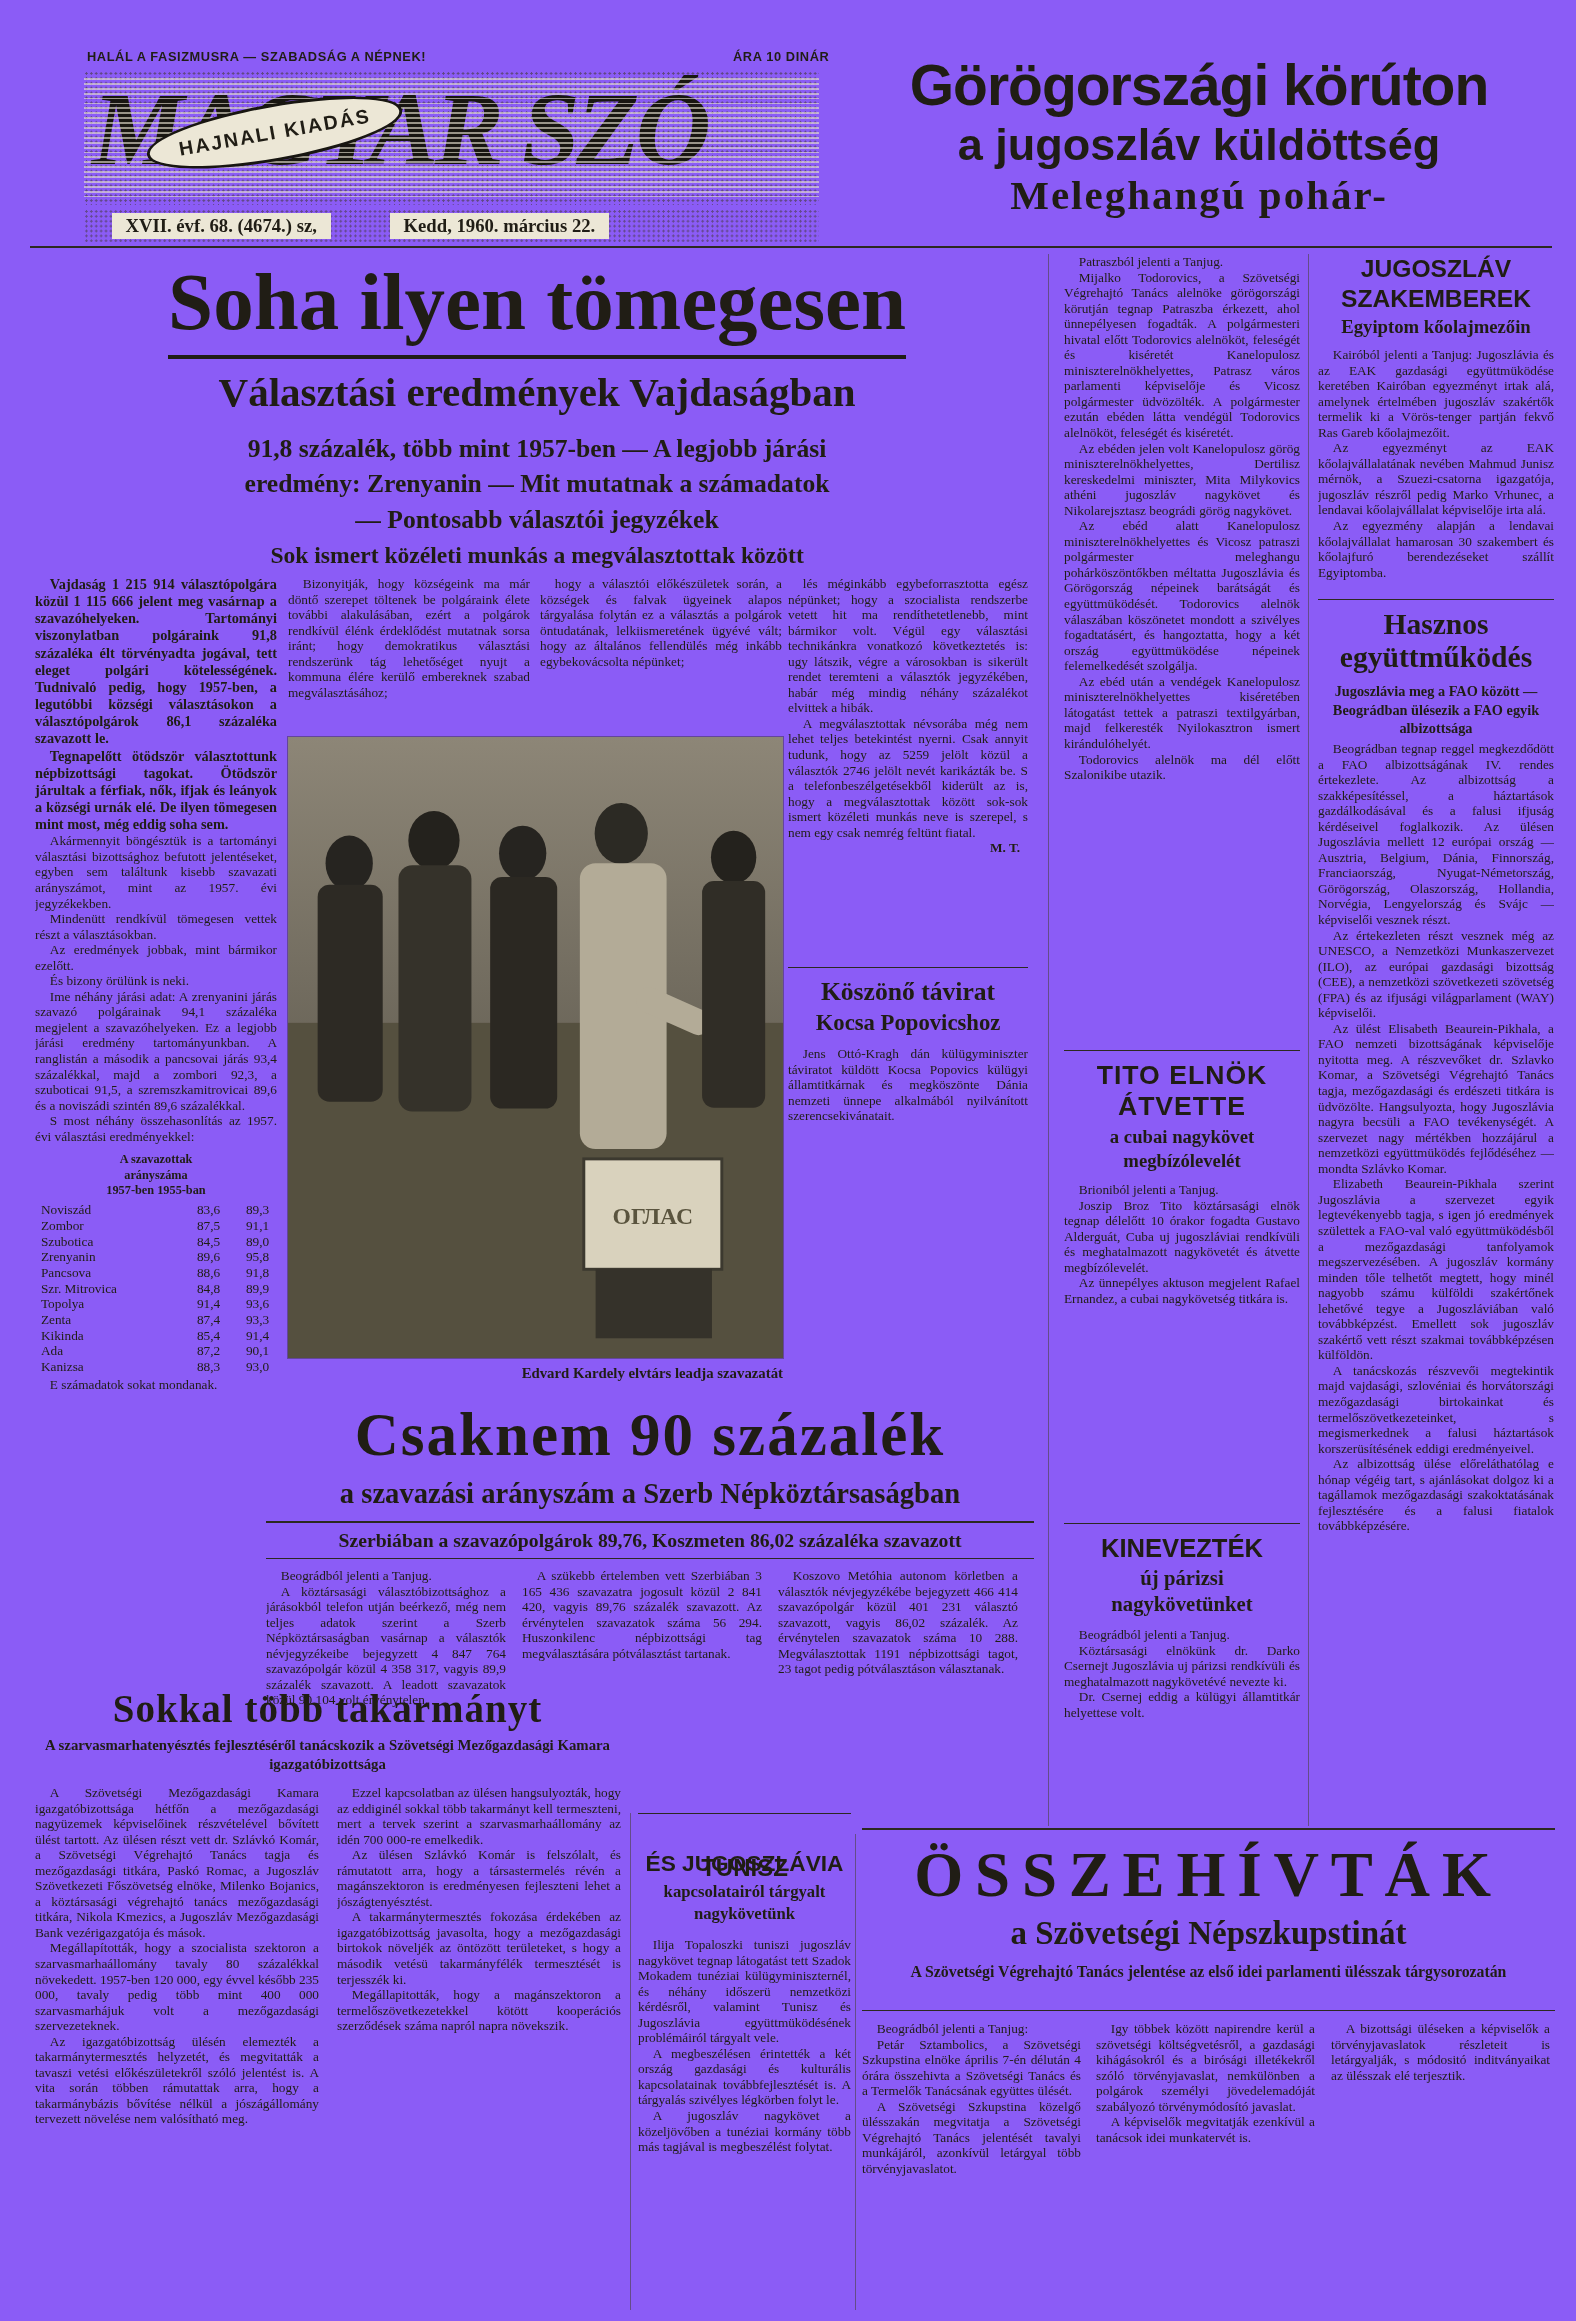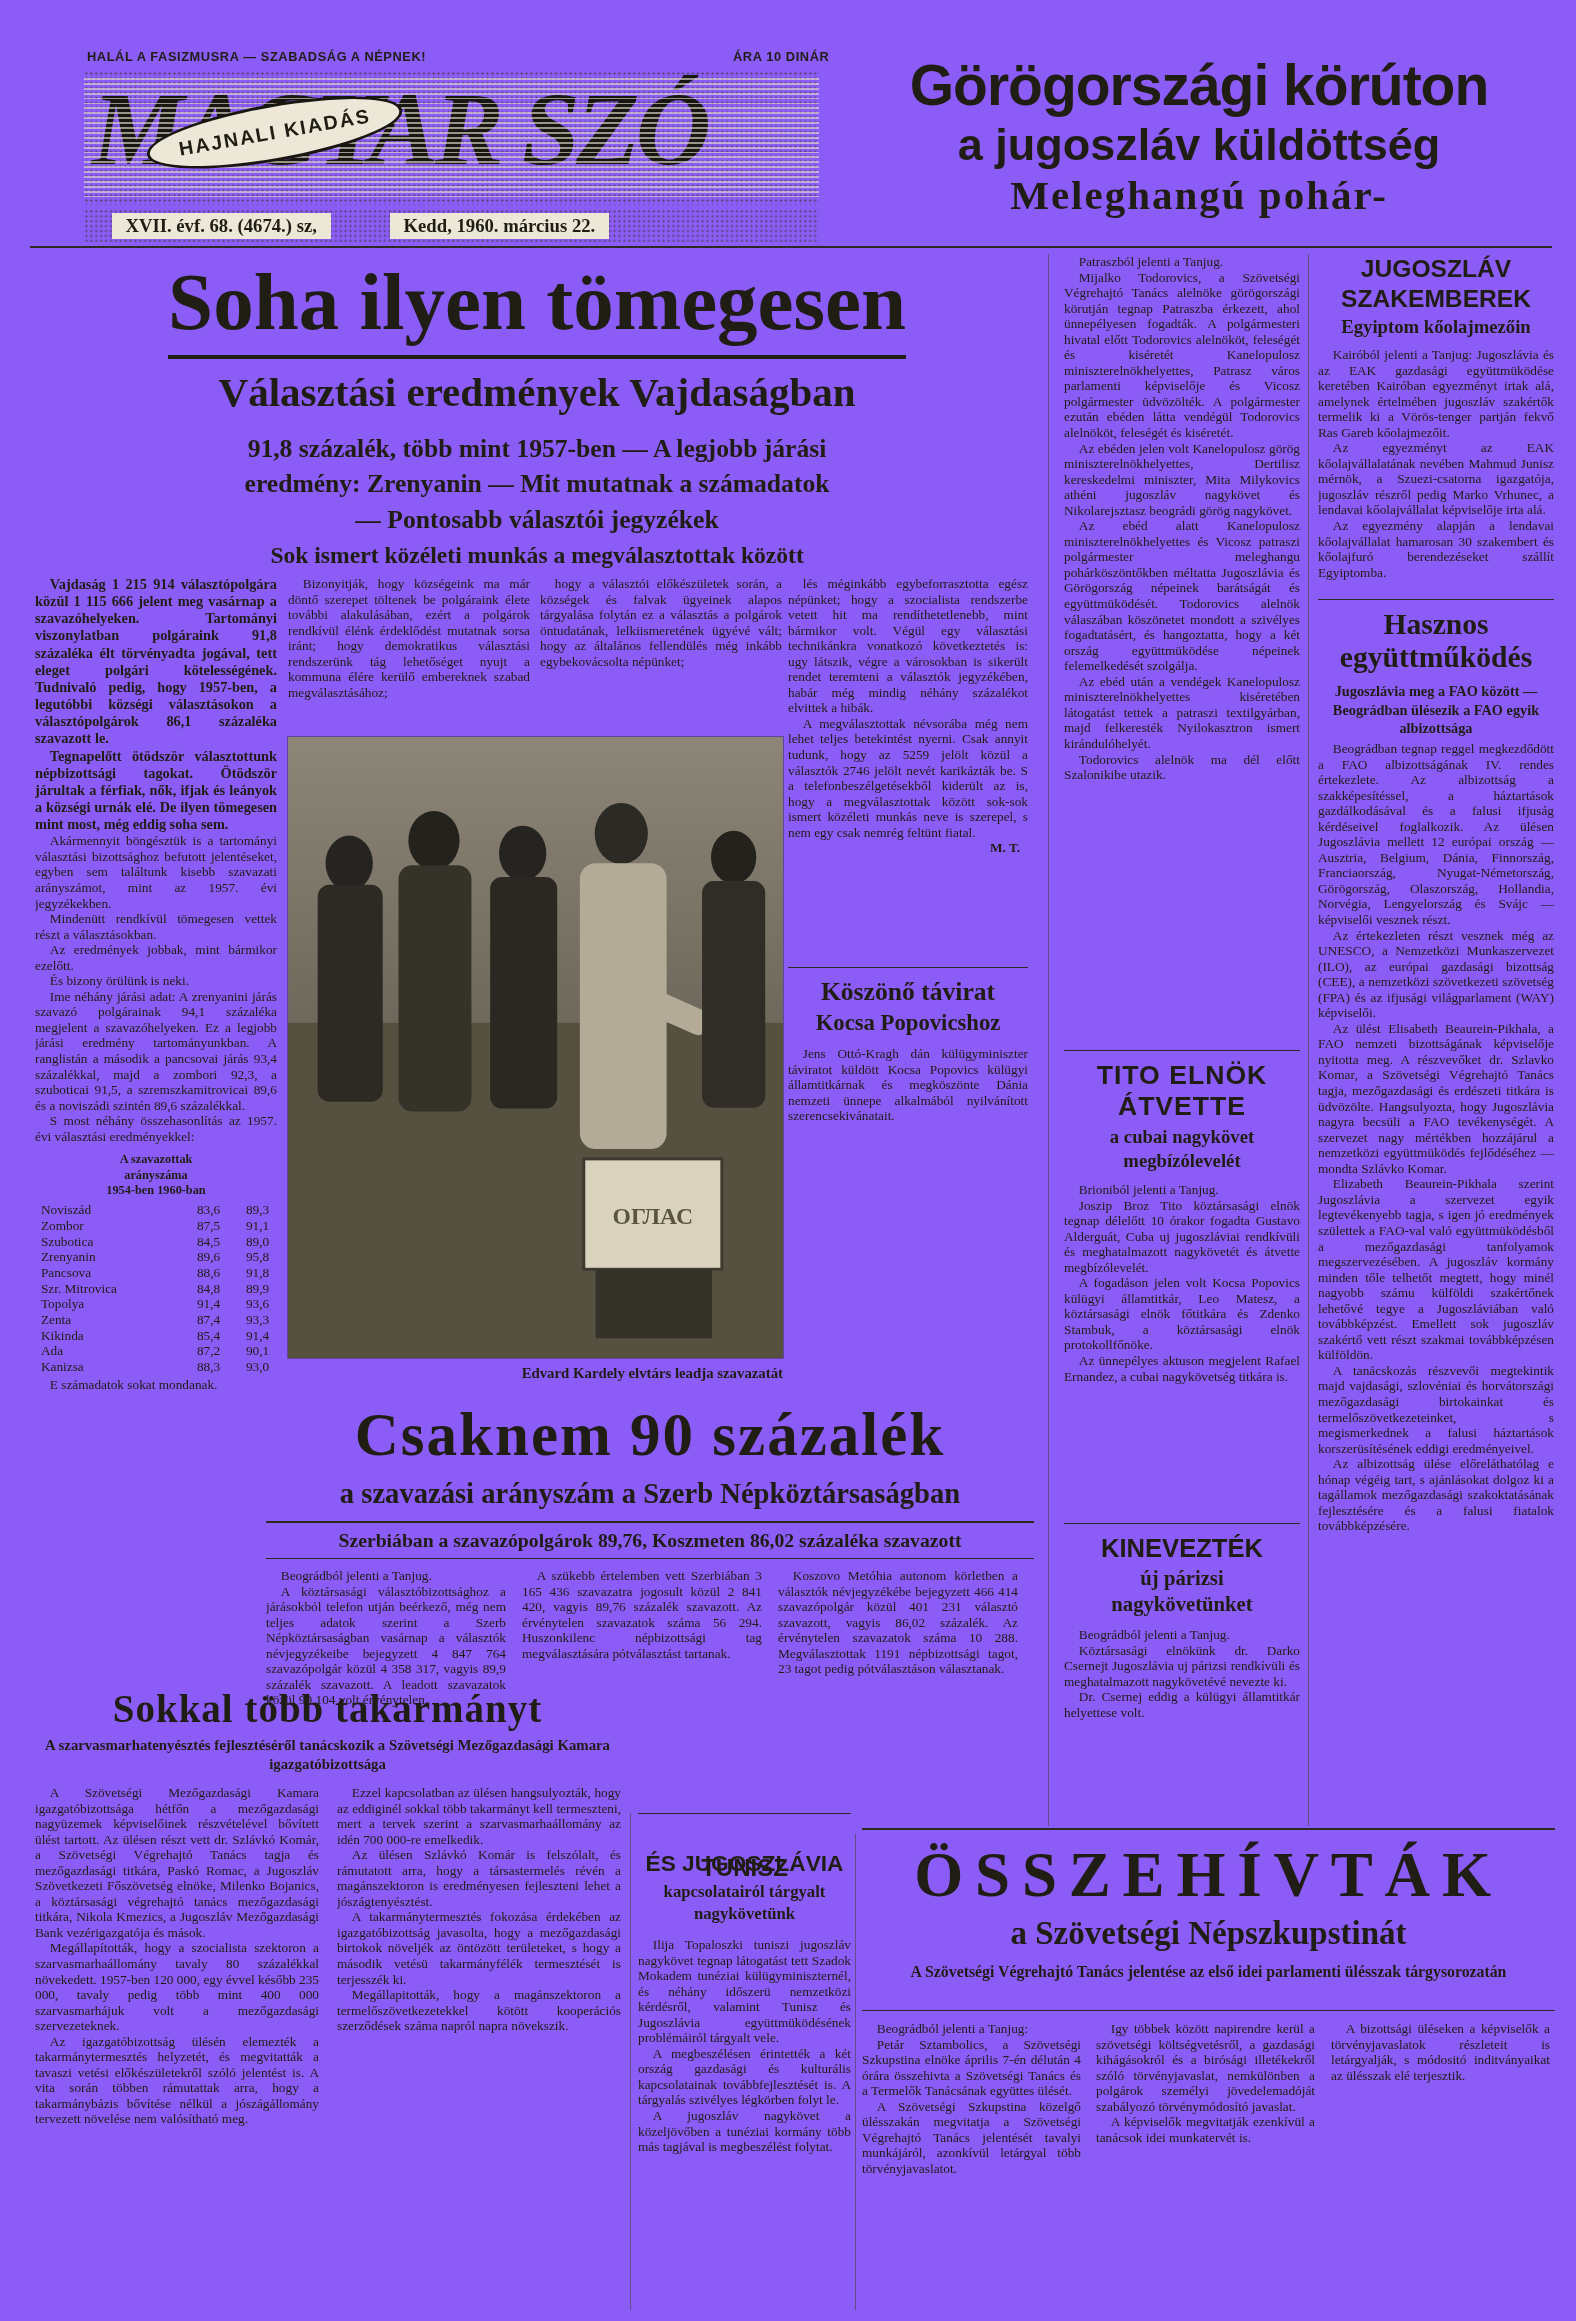--- a/index.html
+++ b/index.html
@@ -100,21 +100,21 @@
     <div>
         <p>Akármennyit böngésztük is a tartományi választási bizottsághoz befutott jelentéseket, egyben sem találtunk kisebb szavazati arányszámot, mint az 1957. évi jegyzékekben.</p>
         <p>Mindenütt rendkívül tömegesen vettek részt a választásokban.</p>
         <p>Az eredmények jobbak, mint bármikor ezelőtt.</p>
         <p>És bizony örülünk is neki.</p>
         <p>Ime néhány járási adat: A zrenyanini járás szavazó polgárainak 94,1 százaléka megjelent a szavazóhelyeken. Ez a legjobb járási eredmény tartományunkban. A ranglistán a második a pancsovai járás 93,4 százalékkal, majd a zombori 92,3, a szuboticai 91,5, a szremszkamitrovicai 89,6 és a noviszádi szintén 89,6 százalékkal.</p>
         <p>S most néhány összehasonlítás az 1957. évi választási eredményekkel:</p>
       </div>
     <div class="stats-title" style="margin-top:7.9px;">A szavazottak</div>
     <div class="stats-title">arányszáma</div>
-    <div class="stats-title">1954-ben  1960-ban</div>
+    <div class="stats-title">1957-ben  1955-ban</div>
     <table class="stats">
         <tbody>
           <tr>
             <td>Noviszád</td>
             <td>83,6</td>
             <td>89,3</td>
           </tr>
           <tr>
             <td>Zombor</td>
             <td>87,5</td>
@@ -290,21 +290,20 @@
     </div>
 
   <div class="abs rule" style="left:1064px;top:1050px;width:236px;height:1px;"></div>
   <div class="abs h-caps center" style="left:1064px;top:1062px;width:236px;font-size:26.6px;letter-spacing:1px;">TITO ELNÖK</div>
   <div class="abs h-caps center" style="left:1064px;top:1093px;width:236px;font-size:26.6px;letter-spacing:1px;">ÁTVETTE</div>
   <div class="abs h-serif center" style="left:1064px;top:1127px;width:236px;font-size:18.7px;">a cubai nagykövet</div>
   <div class="abs h-serif center" style="left:1064px;top:1151px;width:236px;font-size:18.7px;">megbízólevelét</div>
   <div class="abs colbody" style="left:1064px;top:1182px;width:236px;height:331px;">
       <p>Brioniból jelenti a Tanjug.</p>
       <p>Joszip Broz Tito köztársasági elnök tegnap délelőtt 10 órakor fogadta Gustavo Alderguát, Cuba uj jugoszláviai rendkívüli és meghatalmazott nagykövetét és átvette megbízólevelét.</p>
-      <p>A fogadáson jelen volt Kocsa Popovics külügyi államtitkár, Leo Matesz, a köztársasági elnök főtitkára és Zdenko Stambuk, a köztársasági elnök protokollfőnöke.</p>
       <p>Az ünnepélyes aktuson megjelent Rafael Ernandez, a cubai nagykövetség titkára is.</p>
     </div>
 
   <div class="abs rule" style="left:1064px;top:1523px;width:236px;height:1px;"></div>
   <div class="abs h-caps center" style="left:1064px;top:1535px;width:236px;font-size:25.6px;">KINEVEZTÉK</div>
   <div class="abs h-serif center" style="left:1064px;top:1568px;width:236px;font-size:20.7px;">új párizsi</div>
   <div class="abs h-serif center" style="left:1064px;top:1594px;width:236px;font-size:20.7px;">nagykövetünket</div>
   <div class="abs colbody" style="left:1064px;top:1627px;width:236px;height:197px;">
       <p>Beográdból jelenti a Tanjug.</p>
       <p>Köztársasági elnökünk dr. Darko Csernejt Jugoszlávia uj párizsi rendkívüli és meghatalmazott nagykövetévé nevezte ki.</p>

